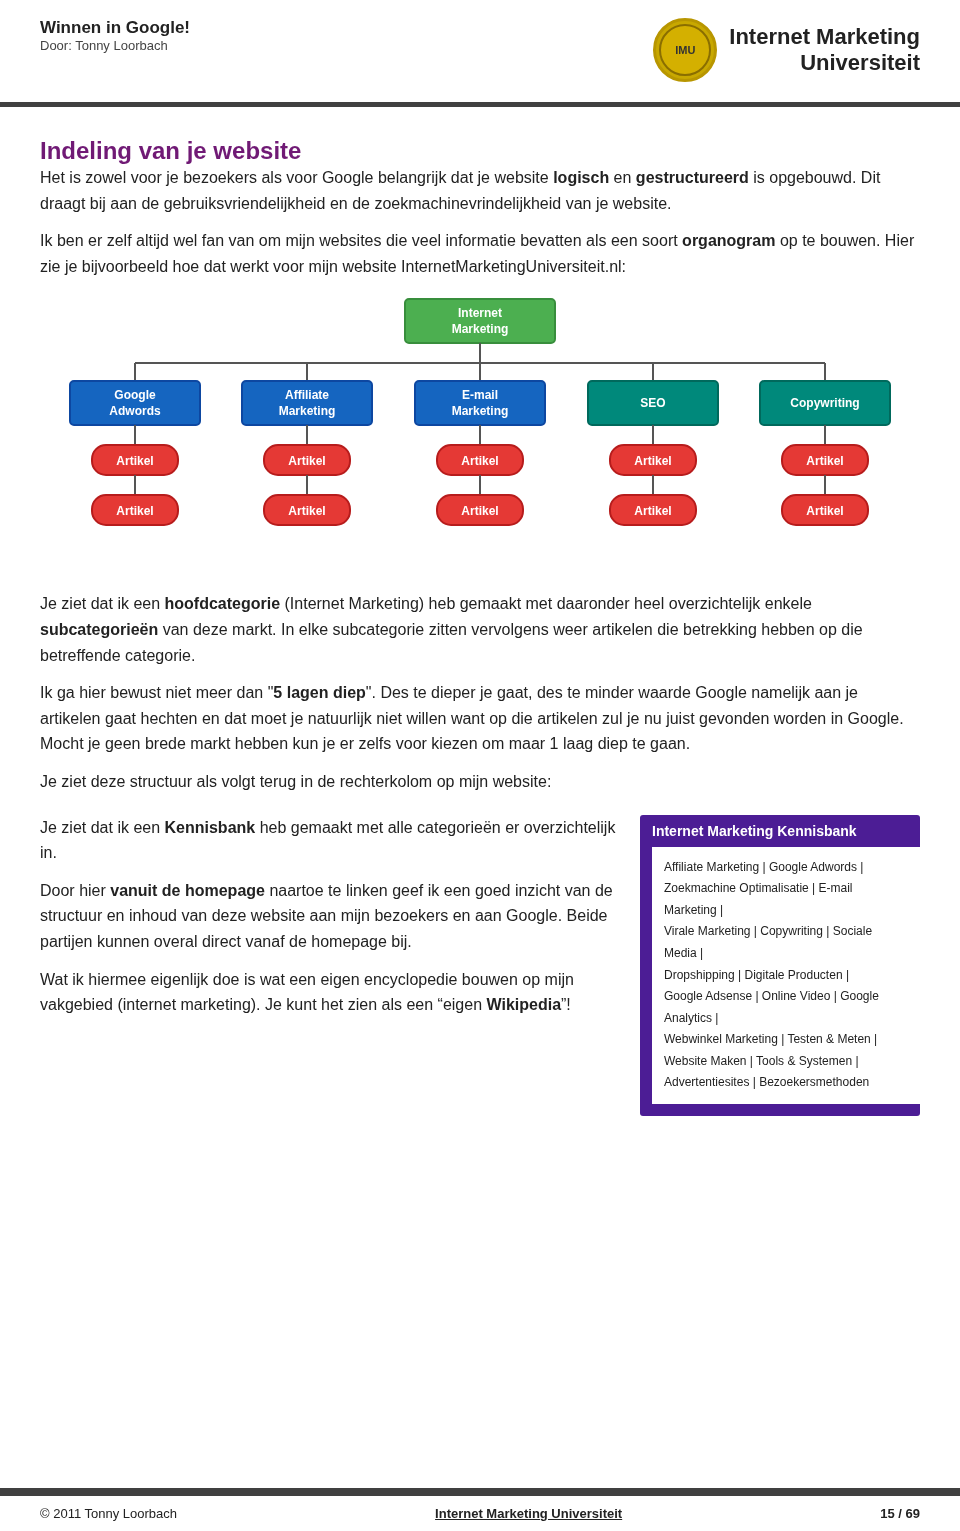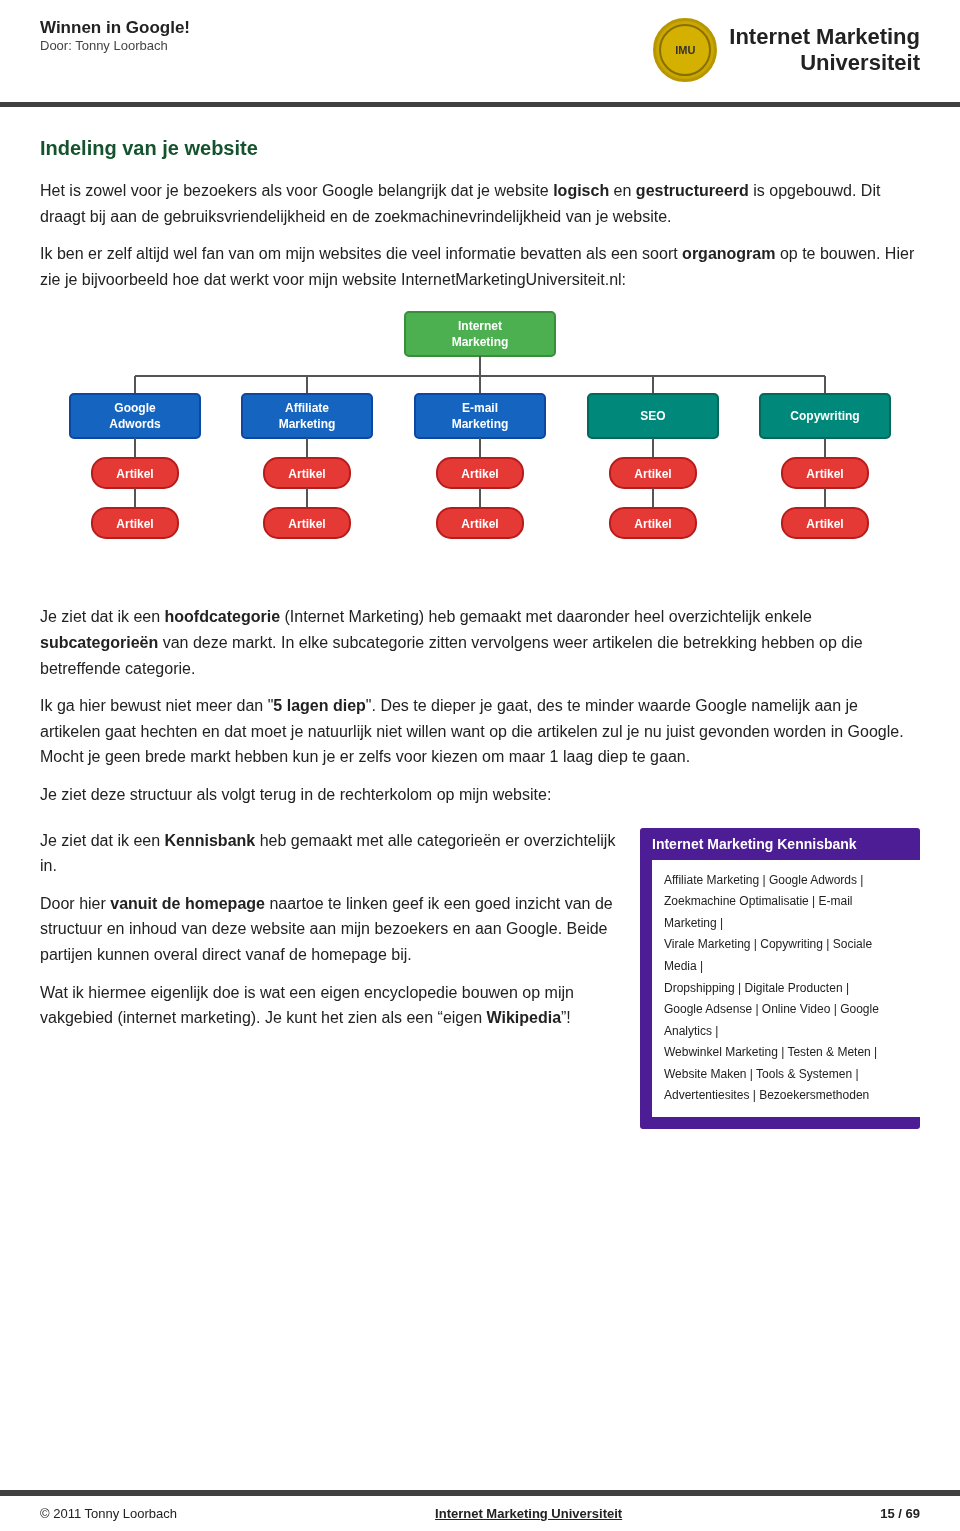--- a/index.html
+++ b/index.html
@@ -78,24 +78,23 @@
       font-weight: bold;
       color: #222;
     }
 
     
     .content {
       padding: 30px 40px 20px 40px;
     }
 
     .section-title {
-      font-size: 20px;
-      font-weight: bold;
-      color: #14532d;
-      margin-bottom: 18px;
+      font-size: 24px;
+      font-weight: bold;
+      color: #701a75;
     }
 
     p {
       margin-bottom: 12px;
       line-height: 1.6;
       font-size: 16px;
     }
 
     .tree-container {
       width: 100%;
@@ -141,21 +140,21 @@
       line-height: 1.8;
       color: #222;
     }
 
     
     .footer {
       position: absolute;
       bottom: 0;
       left: 0;
       right: 0;
-      border-top: 6px solid #404040;
+      border-top: 8px solid #404040;
       padding: 10px 40px;
       display: flex;
       justify-content: space-between;
       align-items: center;
       font-size: 13px;
       color: #222;
     }
     .footer-center {
       text-decoration: underline;
       font-weight: bold;

